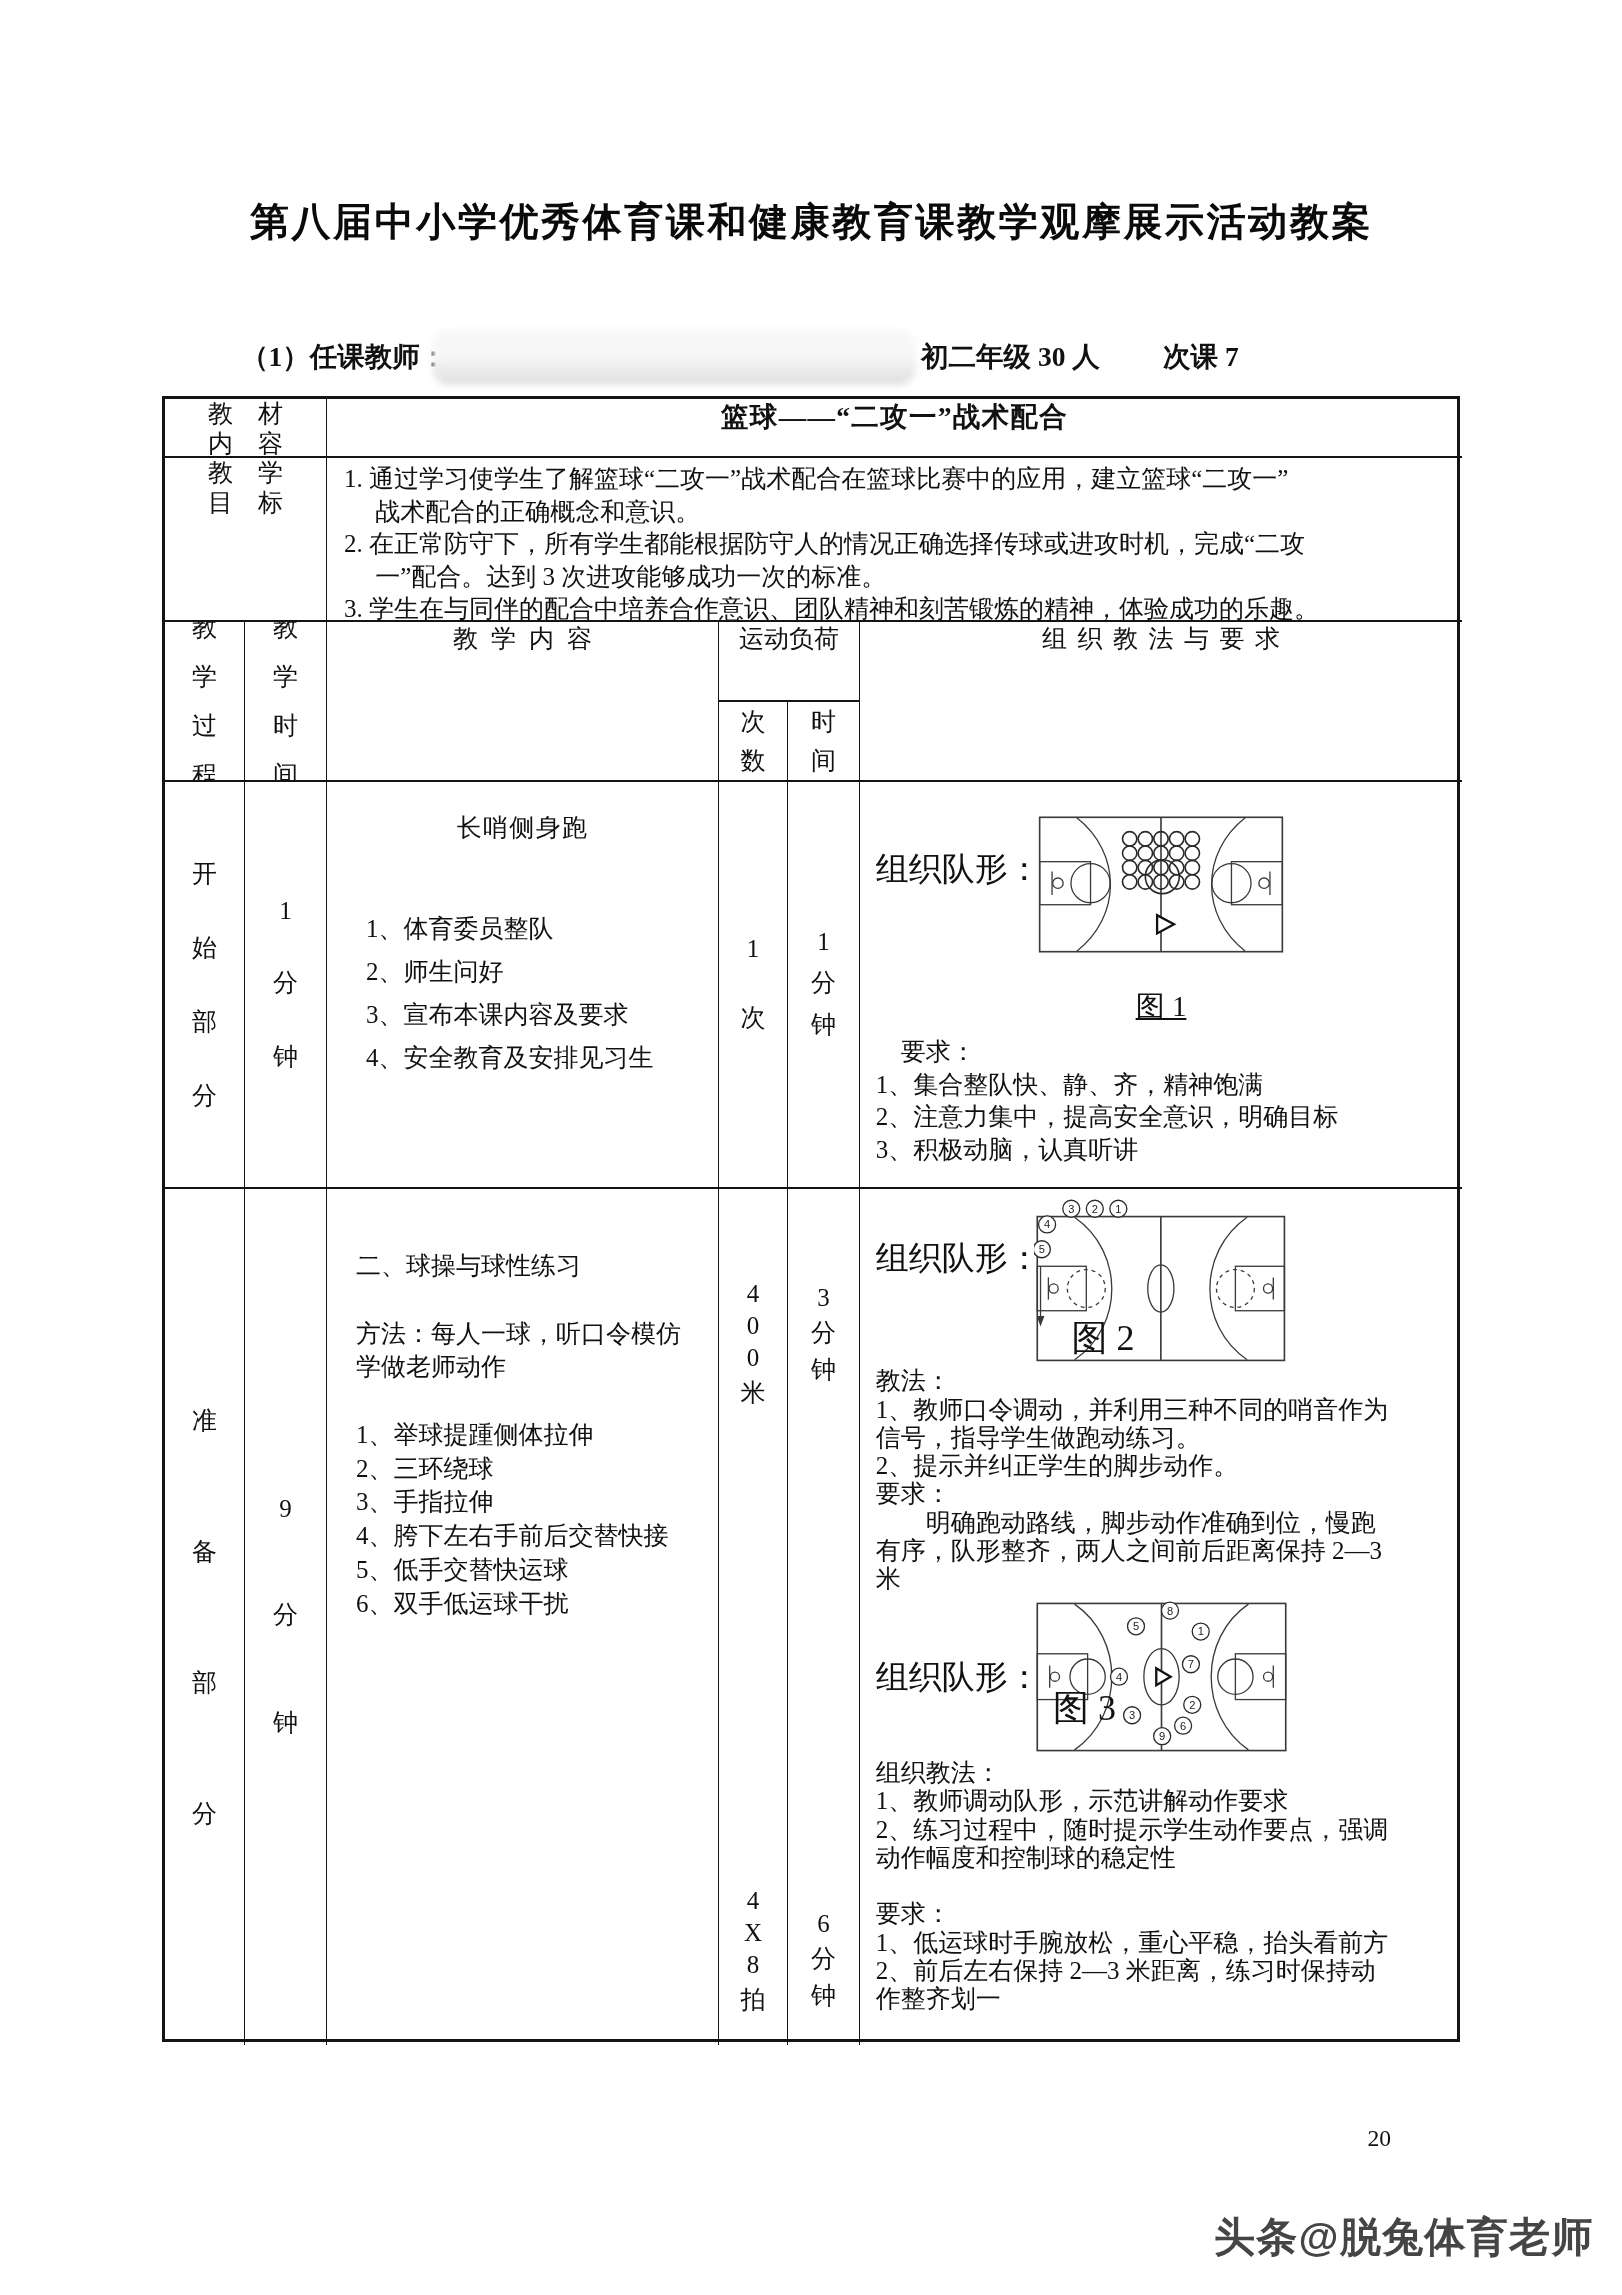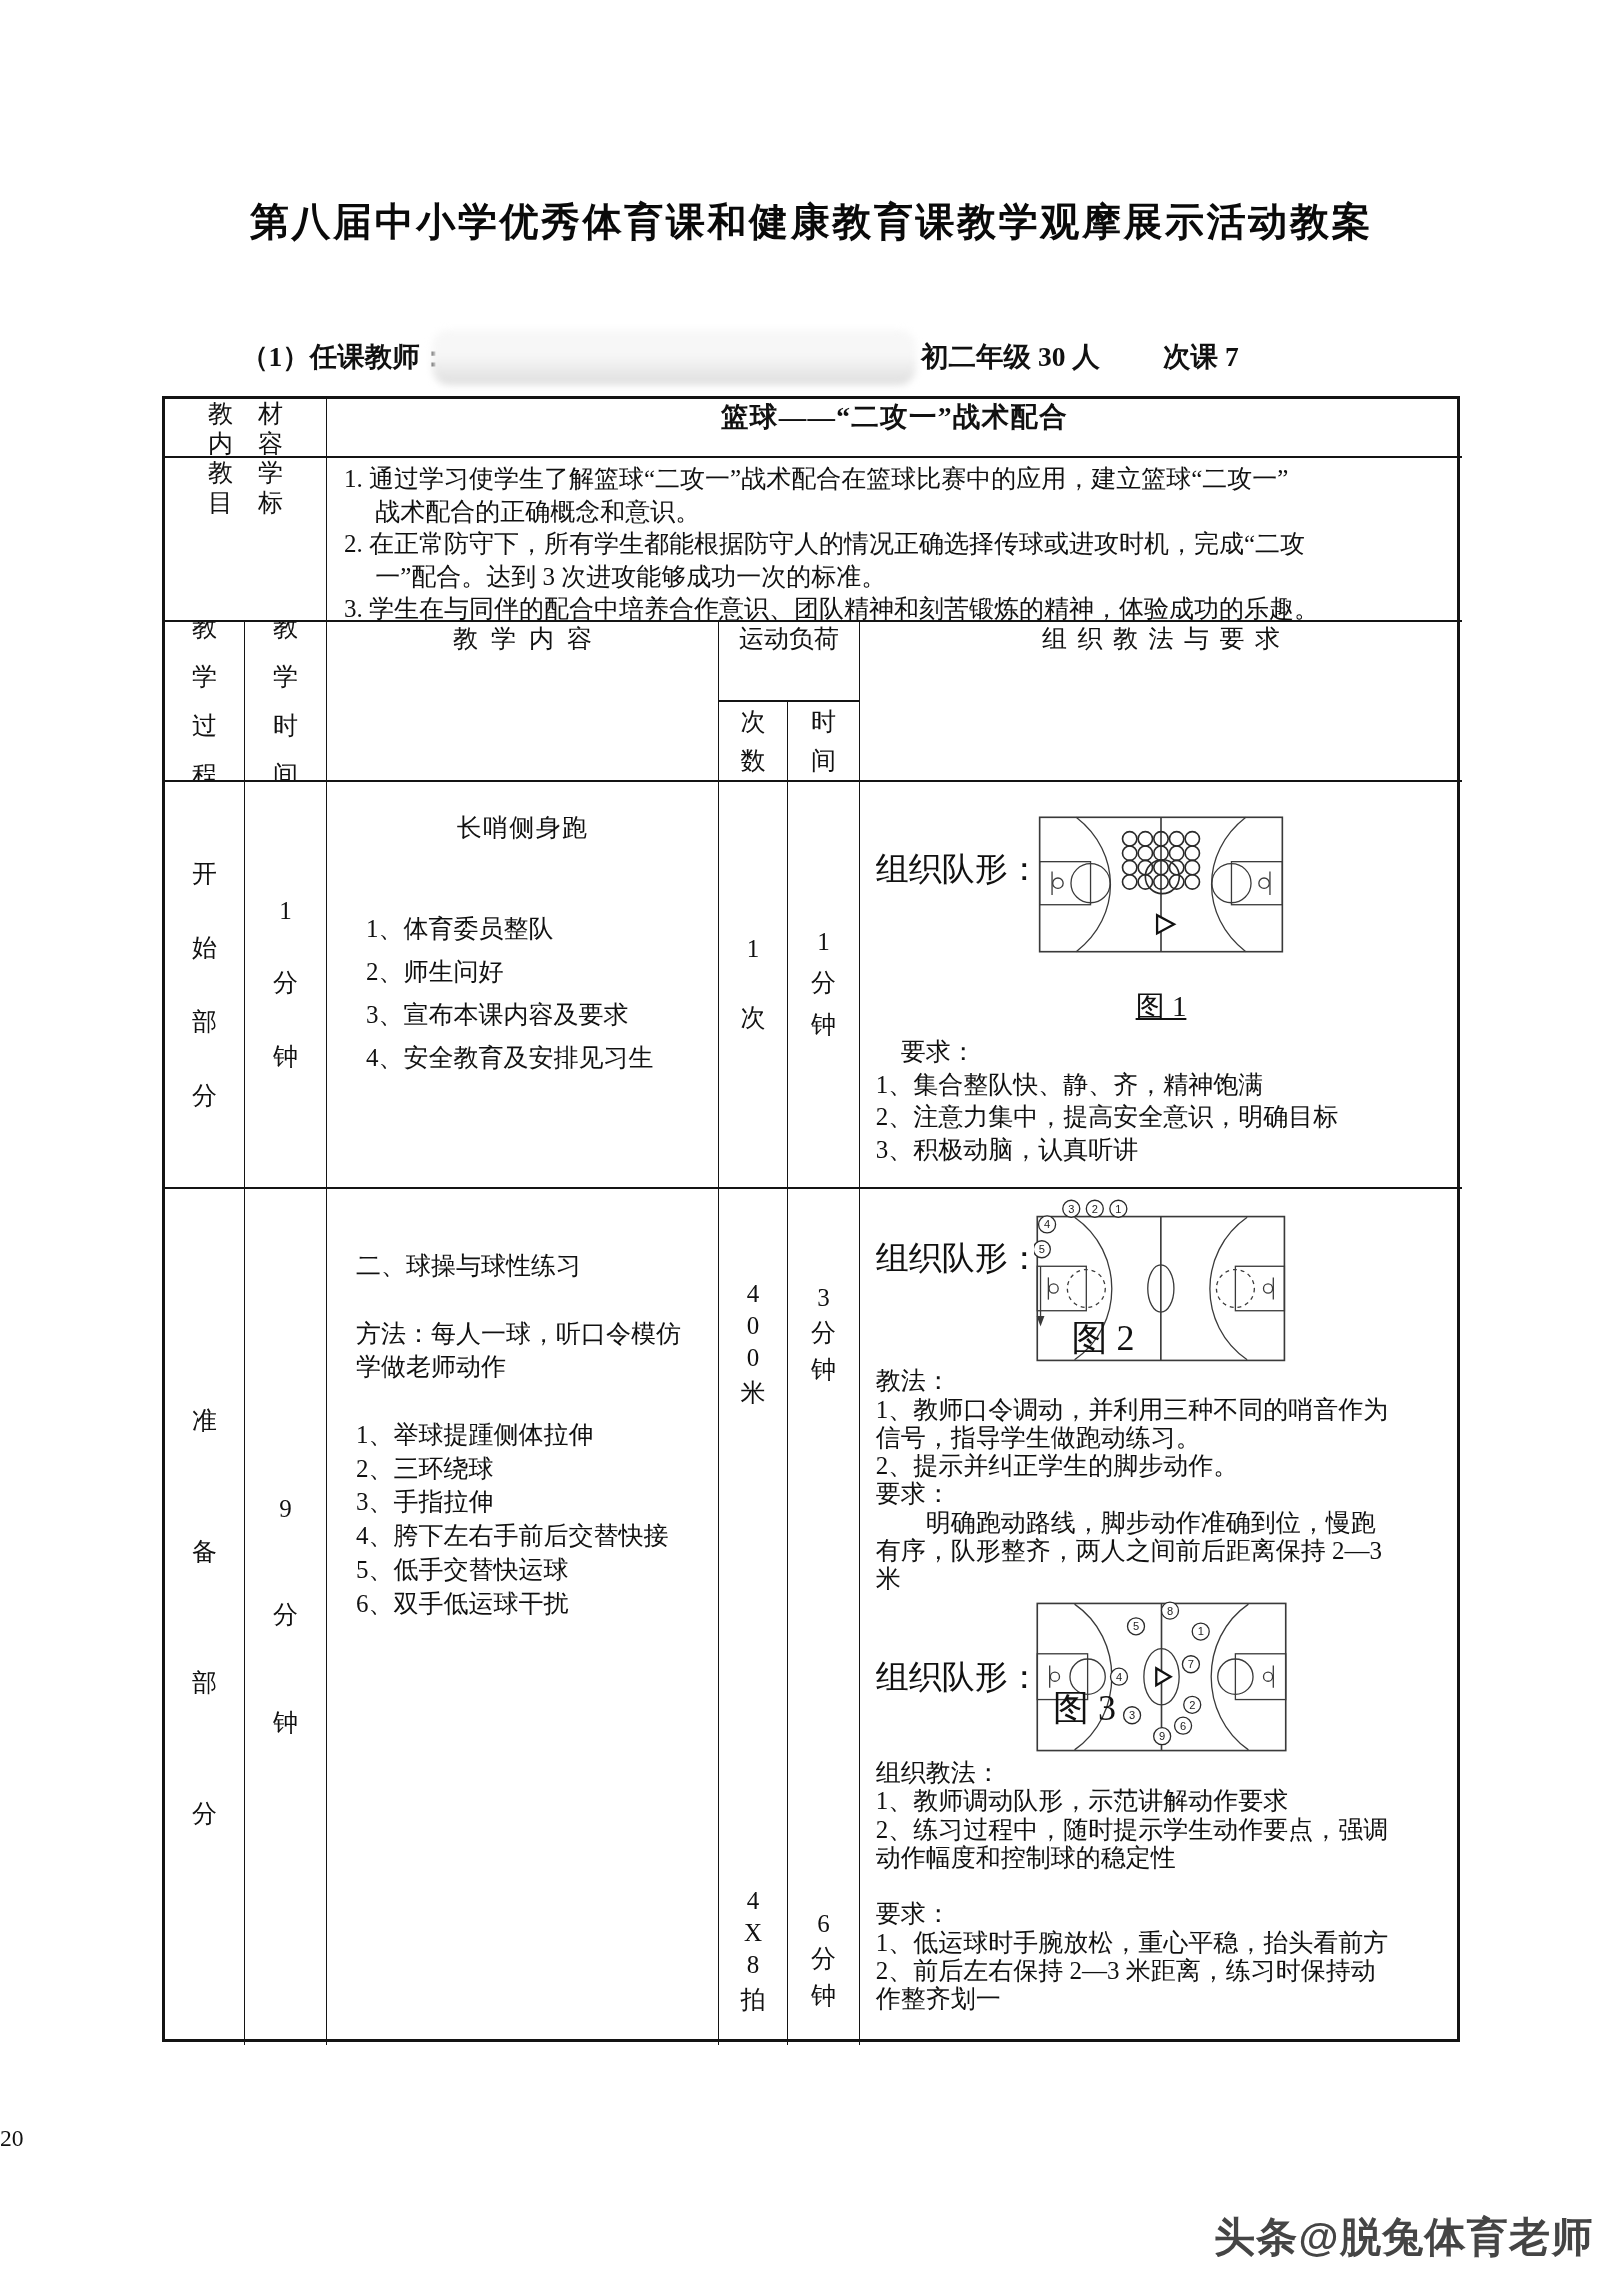--- a/index.html
+++ b/index.html
@@ -111,21 +111,21 @@
   .fr3 .fig-wrap{margin-top:6.5px;}
   svg{display:block;}
   .court{stroke:#3a3a3a;fill:none;stroke-width:2.5;}
   .court-thin{stroke:#3a3a3a;fill:none;stroke-width:2;}
   .dash{stroke-dasharray:6 6;}
   .stud{stroke:#2a2a2a;fill:none;stroke-width:2.5;}
   .numc{stroke:#2a2a2a;fill:#ffffff;stroke-width:2;}
   .numt{font-family:"Liberation Sans","DejaVu Sans",sans-serif;font-size:17px;fill:#222;}
   .tri{fill:#ffffff;stroke:#111;stroke-width:3.5;}
   
-  .page-number{position:absolute;left:0;top:2125px;width:1391px;text-align:left;font-size:23.6px;}
+  .page-number{position:absolute;left:0;top:2125px;width:1391px;text-align:right;font-size:23.6px;}
   .watermark{
     position:absolute;left:1214px;top:2210px;
     font-size:41px;font-weight:700;color:#454545;
     font-family:"Liberation Sans","DejaVu Sans",sans-serif;
     letter-spacing:1.3px;
   }
 </style>
 </head>
 <body>
 

